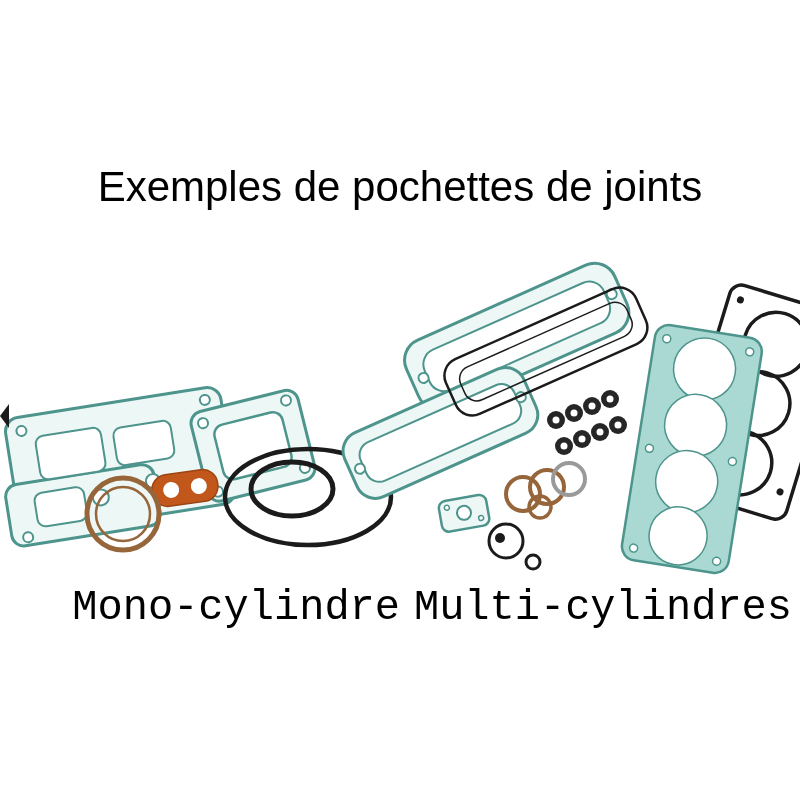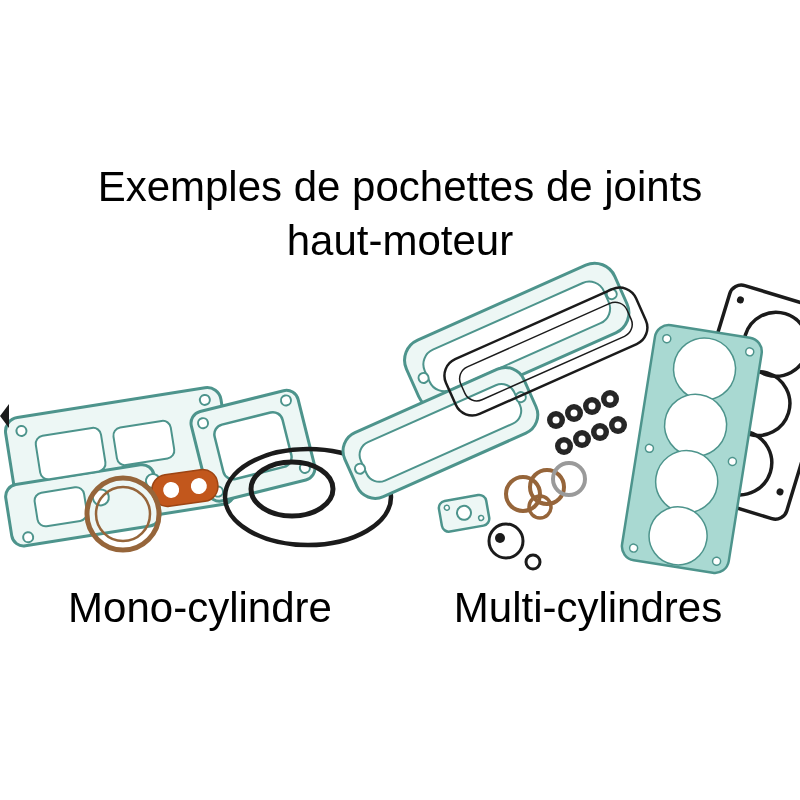--- a/index.html
+++ b/index.html
@@ -11,21 +11,21 @@
   }
   .page{position:relative;width:800px;height:800px;background:var(--background,#fff);padding-left:16px;}
   .title{
     position:absolute;top:160px;left:0;width:800px;
     text-align:center;font-size:42px;line-height:1.28;font-weight:400;
     color:var(--text,#000);
   }
   .title span{display:block;}
   .caption{
     position:absolute;top:584px;font-size:42px;font-weight:400;
-    text-align:center;color:var(--text,#000);
+    text-align:right;color:var(--text,#000);font-family:Liberation Mono, monospace;
   }
   .caption.mono{left:0;width:400px;}
   .caption.multi{left:384px;width:408px;}
   .art{position:absolute;left:0;top:0;width:800px;height:800px;}
 
   
   .teal-light{fill:#edf7f5;stroke:var(--gasket-teal-stroke,#4d948c);}
   .teal-fill{fill:var(--gasket-teal-fill,#a9d9d2);stroke:var(--gasket-teal-stroke,#4d948c);}
   .white-hole{fill:#ffffff;stroke:var(--gasket-teal-stroke,#4d948c);}
   .bore{fill:#ffffff;stroke:var(--gasket-teal-stroke,#4d948c);stroke-width:1.5;}
@@ -37,21 +37,20 @@
   .seal-outer{fill:#262626;}
   .seal-inner{fill:#ffffff;}
 </style>
 </head>
 <body>
 
 <div class="page">
 
   <div class="title">
     <span>Exemples de pochettes de joints</span>
-    <span>haut-moteur</span>
   </div>
 
   <svg class="art" viewBox="0 0 800 800" aria-hidden="true">
 
     <g>
 
       <g transform="rotate(-9 120 465)">
         <rect x="12" y="402" width="218" height="118" rx="14" class="teal-light" stroke-width="3"></rect>
         <rect x="2" y="468" width="150" height="62" rx="12" class="teal-light" stroke-width="3"></rect>
         <rect x="40" y="424" width="66" height="44" rx="8" class="white-hole" stroke-width="2"></rect>

